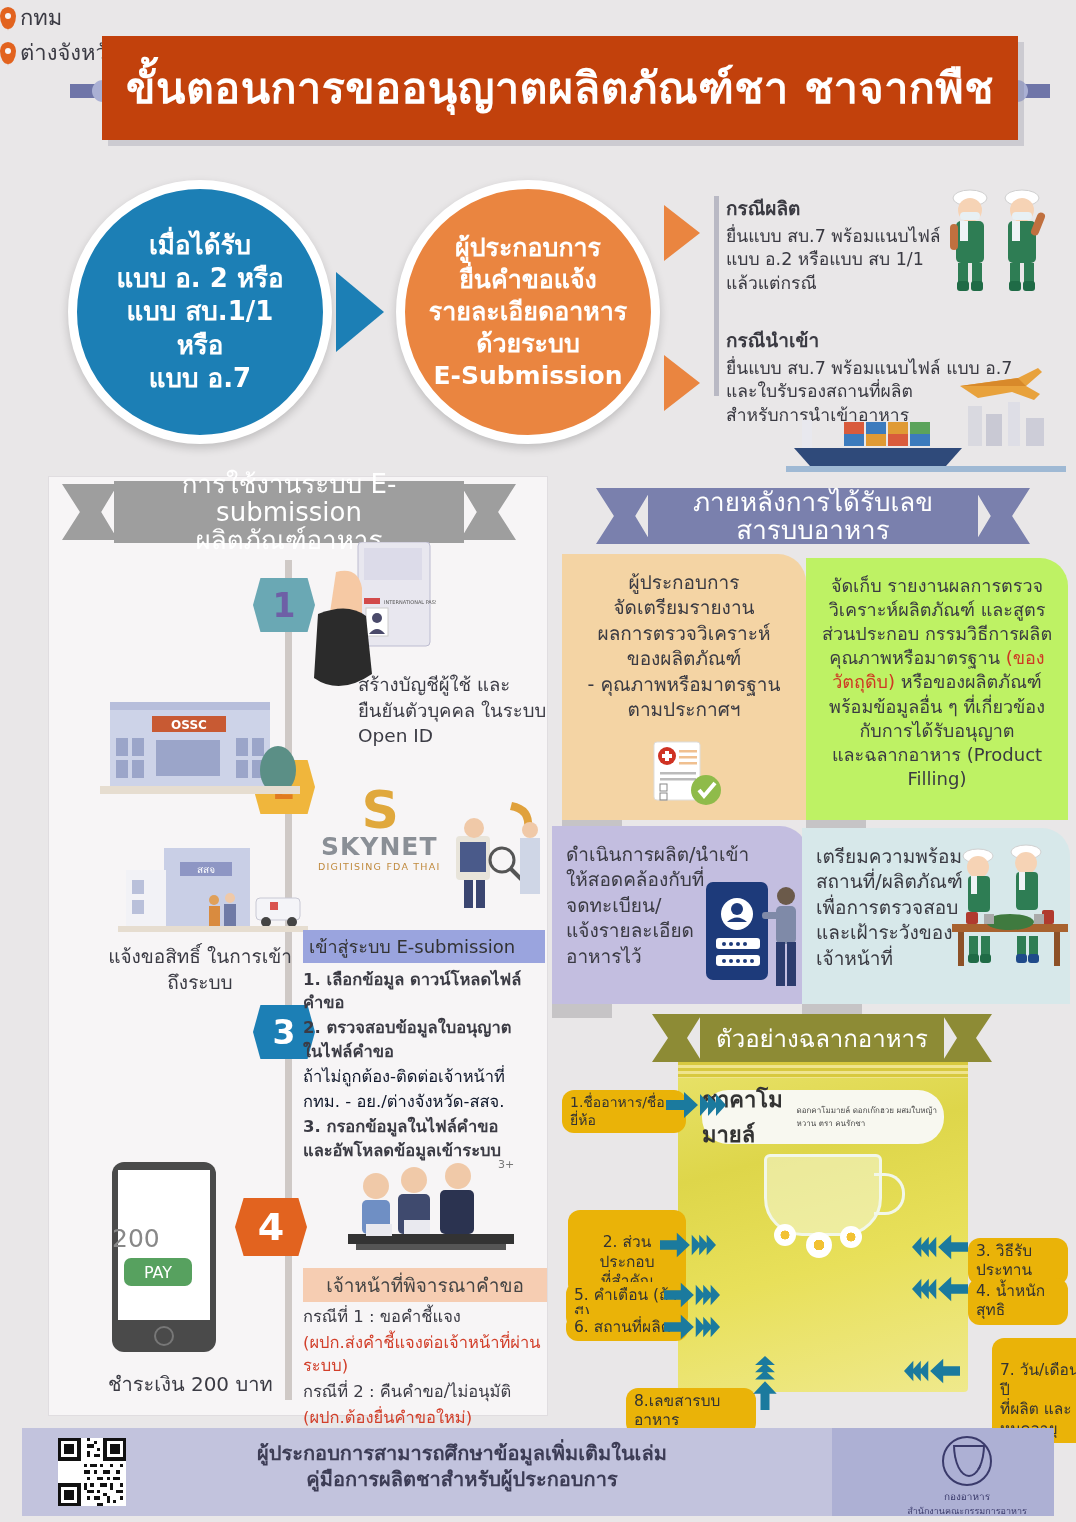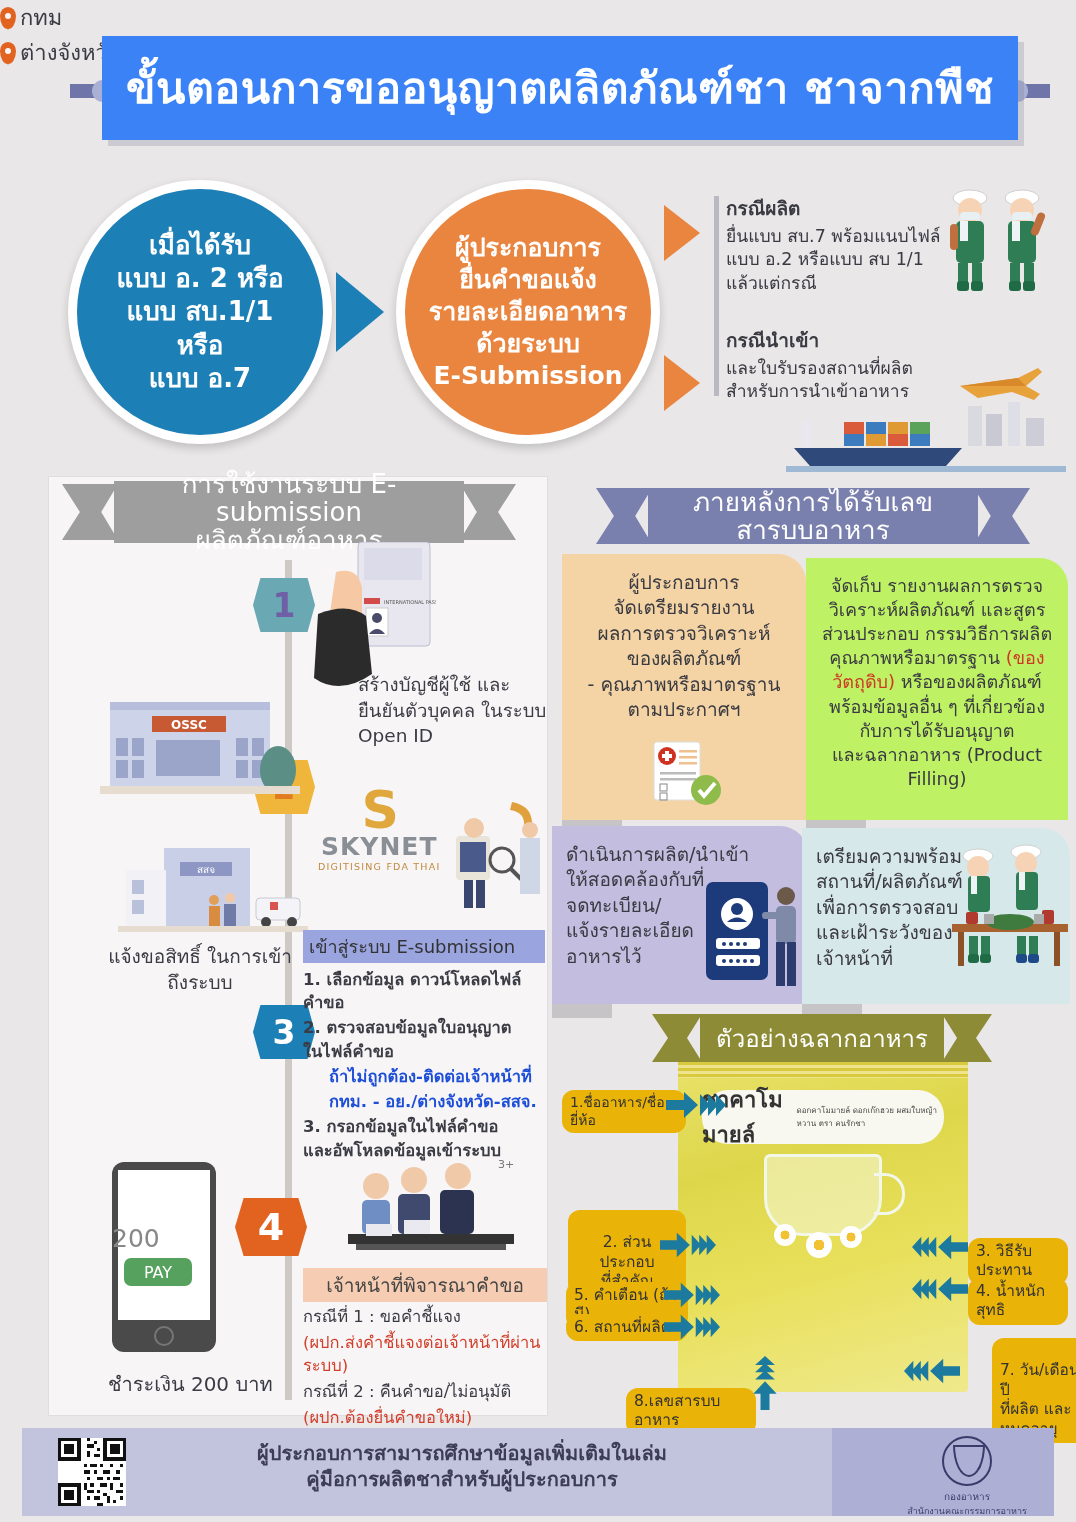--- a/index.html
+++ b/index.html
@@ -10,21 +10,21 @@
     position: relative;
     overflow: hidden;
   }
   .page { position: relative; width: 1076px; height: 1522px; }
 
   
   .title-wrap { position:absolute; left:70px; top:36px; width:980px; height:110px; }
   .title-line { position:absolute; left:0; top:48px; width:980px; height:14px; background:#6f75a8; }
   .title-bar {
     position:absolute; left:32px; top:0; width:916px; height:104px;
-    background:#3b82f6; box-shadow: 6px 6px 0 rgba(120,120,140,.25);
+    background:#c2410c; box-shadow: 6px 6px 0 rgba(120,120,140,.25);
     display:flex; align-items:center; justify-content:center;
   }
   .title-bar .t {
     color:#fff; font-size:43px; font-weight:bold; letter-spacing:.5px; line-height:1;
     text-align:center; white-space:nowrap;
   }
   .dot { position:absolute; top:44px; width:22px; height:22px; border-radius:50%; background:#aab0d4; }
   .dot.l { left:22px; } .dot.r { left:936px; }
 
   
@@ -101,21 +101,21 @@
   #label-pay { left:108px; top:1368px; font-size:20px; }
   .pin { width:16px;height:22px;background:#e2631f; border-radius:50% 50% 50% 50%/40% 40% 60% 60%; position:relative; display:inline-block;}
   .pin:after{content:'';position:absolute;left:5px;top:6px;width:6px;height:6px;border-radius:50%;background:#f7f5f6;}
   .pin:before{content:'';position:absolute;left:6px;top:15px;width:4px;height:9px;background:#e2631f;clip-path:polygon(0 0,100% 0,50% 100%);}
 
   
   #esub-box { position:absolute; left:303px; top:930px; width:242px; }
   #esub-box .hd { background:#9aa4de; color:#333; font-size:18px; padding:2px 6px; }
   #esub-box ol { list-style:none; margin-top:6px; }
   #esub-box li { font-size:16.5px; line-height:1.38; color:#3b3b44; margin-bottom:2px;font-weight:bold; }
-  #esub-box .red { color:#1d4ed8; font-weight:bold;margin-left:26px; }
+  #esub-box .red { color:#0f172a; font-weight:normal; }
 
   
   #officer-box { position:absolute; left:303px; top:1268px; width:244px; }
   #officer-box .hd { background:#f6cdb2; color:#444; font-size:19px; padding:2px 6px; text-align:center;}
   #officer-box .row { font-size:16.5px; color:#3b3b44; line-height:1.4; margin-top:3px; }
   #officer-box .red { color:#d23f2a; }
 
   
   #skynet { position:absolute; left:318px; top:790px; text-align:center; }
   #skynet .s { font-size:52px; color:#e0a83c; font-weight:bold; line-height:.8; letter-spacing:-2px;}
@@ -215,20 +215,21 @@
   <div class="vrule"></div>
 
   <div class="case-block" id="case-produce">
     <div class="ctitle">กรณีผลิต</div>
     <div class="cline">ยื่นแบบ สบ.7 พร้อมแนบไฟล์</div>
     <div class="cline">แบบ อ.2 หรือแบบ สบ 1/1</div>
     <div class="cline">แล้วแต่กรณี</div>
   </div>
   <div class="case-block" id="case-import">
     <div class="ctitle">กรณีนำเข้า</div>
+    <div class="cline">ยื่นแบบ สบ.7 พร้อมแนบไฟล์ แบบ อ.7</div>
     <div class="cline">และใบรับรองสถานที่ผลิต</div>
     <div class="cline">สำหรับการนำเข้าอาหาร</div>
   </div>
 
   <svg class="worker" style="left:938px;top:186px;" width="130" height="110" viewBox="0 0 130 110">
     <g>
       <ellipse cx="32" cy="12" rx="17" ry="8" fill="#fff" stroke="#cfcfcf"></ellipse>
       <circle cx="32" cy="24" r="12" fill="#f6d3b5"></circle>
       <rect x="22" y="26" width="20" height="8" rx="4" fill="#e8f0f4"></rect>
       <rect x="18" y="35" width="28" height="42" rx="5" fill="#2e7d54"></rect>

